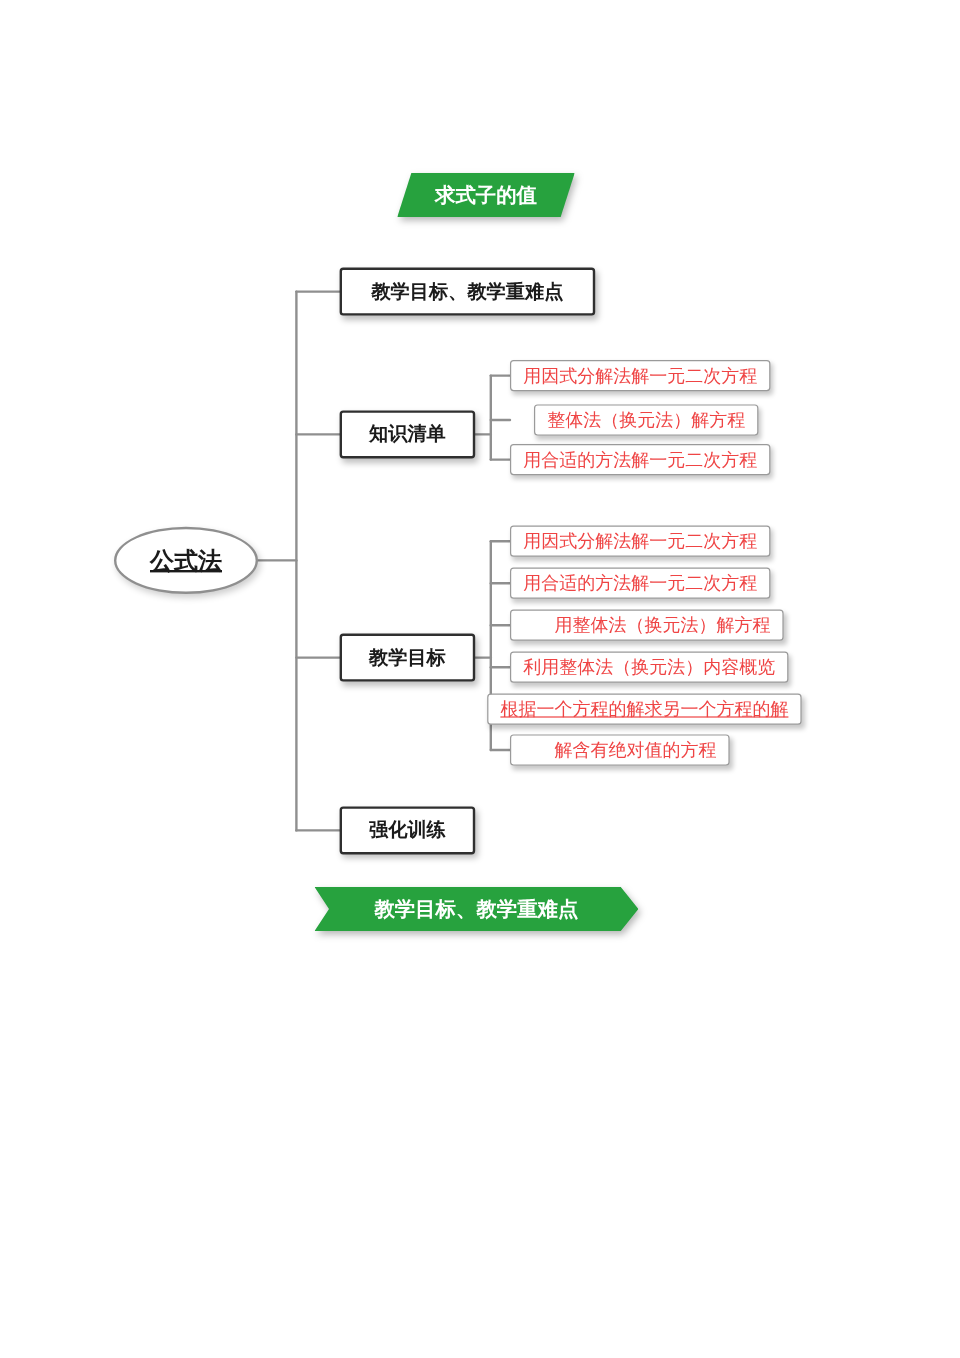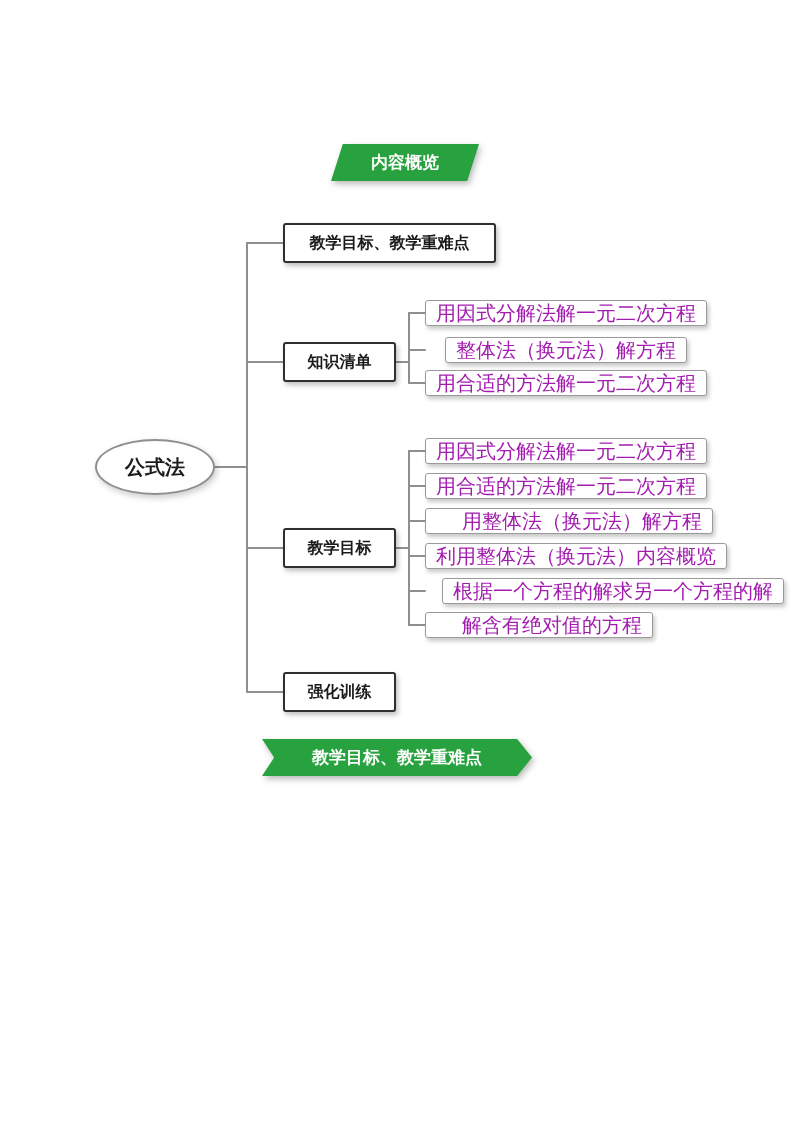--- a/index.html
+++ b/index.html
@@ -9,29 +9,30 @@
   }
   .connectors{position:absolute;left:0;top:0;}
   .node{
     position:absolute;background:#fff;box-sizing:border-box;
     display:flex;align-items:center;justify-content:center;white-space:nowrap;
   }
   .root-node{
     border:2px solid #8f8f8f;border-radius:50%;
     font-weight:bold;font-size:20px;
     box-shadow:2px 3px 6px rgba(0,0,0,0.20);
+    text-decoration:underline;
   }
   .branch{
     border:2px solid #2f2f2f;border-radius:3px;
     font-weight:bold;font-size:16px;
     box-shadow:2px 3px 5px rgba(0,0,0,0.25);
   }
   .leaf{
     border:1px solid #9a9a9a;border-radius:3px;
-    font-size:20px;height:26px;padding:0 10px;color:#a21caf;
+    font-size:15px;height:26px;padding:0 10px;color:#ef4444;
     box-shadow:2px 3px 4px rgba(0,0,0,0.22);
   }
   .banner-wrap{position:absolute;filter:drop-shadow(2px 3px 3px rgba(0,0,0,0.28));}
   .banner{
     width:100%;height:100%;background:#27a23e;color:#fff;font-weight:bold;
     display:flex;align-items:center;justify-content:center;box-sizing:border-box;
   }
   .banner-top-wrap{left:331px;top:144px;width:148px;height:37px;}
   .banner-top{font-size:17px;clip-path:polygon(8% 0,100% 0,92% 100%,0 100%);}
   .banner-bottom-wrap{left:262px;top:739px;width:270px;height:37px;}
@@ -67,21 +68,21 @@
       <path d="M409 486 H425"></path>
       <path d="M409 521 H425"></path>
       <path d="M409 556 H425"></path>
       <path d="M409 591 H425"></path>
       <path d="M409 625 H425"></path>
     </g>
   </svg>
 
   <div class="banner-wrap banner-top-wrap">
     <div class="banner banner-top">
-      <span>内容概览</span>
+      <span>求式子的值</span>
     </div>
   </div>
 
   <div class="node root-node" style="left:95px;top:439px;width:120px;height:56px;">
     <span>公式法</span>
   </div>
 
   <div class="node branch" style="left:283px;top:223px;width:213px;height:40px;">
     <span>教学目标、教学重难点</span>
   </div>
@@ -113,21 +114,21 @@
   </div>
   <div class="node leaf" style="left:425px;top:473px;">
     <span>用合适的方法解一元二次方程</span>
   </div>
   <div class="node leaf" style="left:425px;top:508px;padding-left:36px;">
     <span>用整体法（换元法）解方程</span>
   </div>
   <div class="node leaf" style="left:425px;top:543px;">
     <span>利用整体法（换元法）内容概览</span>
   </div>
-  <div class="node leaf" style="left:442px;top:578px;">
+  <div class="node leaf" style="left:406px;top:578px;text-decoration:underline;">
     <span>根据一个方程的解求另一个方程的解</span>
   </div>
   <div class="node leaf" style="left:425px;top:612px;padding-left:36px;">
     <span>解含有绝对值的方程</span>
   </div>
 
   <div class="banner-wrap banner-bottom-wrap">
     <div class="banner banner-bottom">
       <span>教学目标、教学重难点</span>
     </div>

